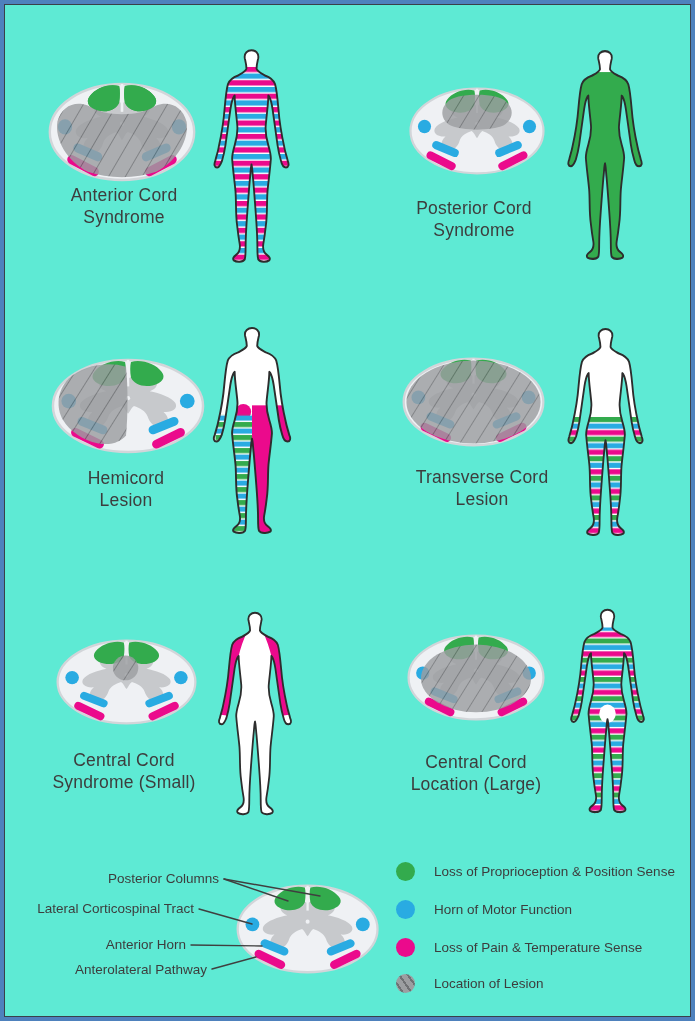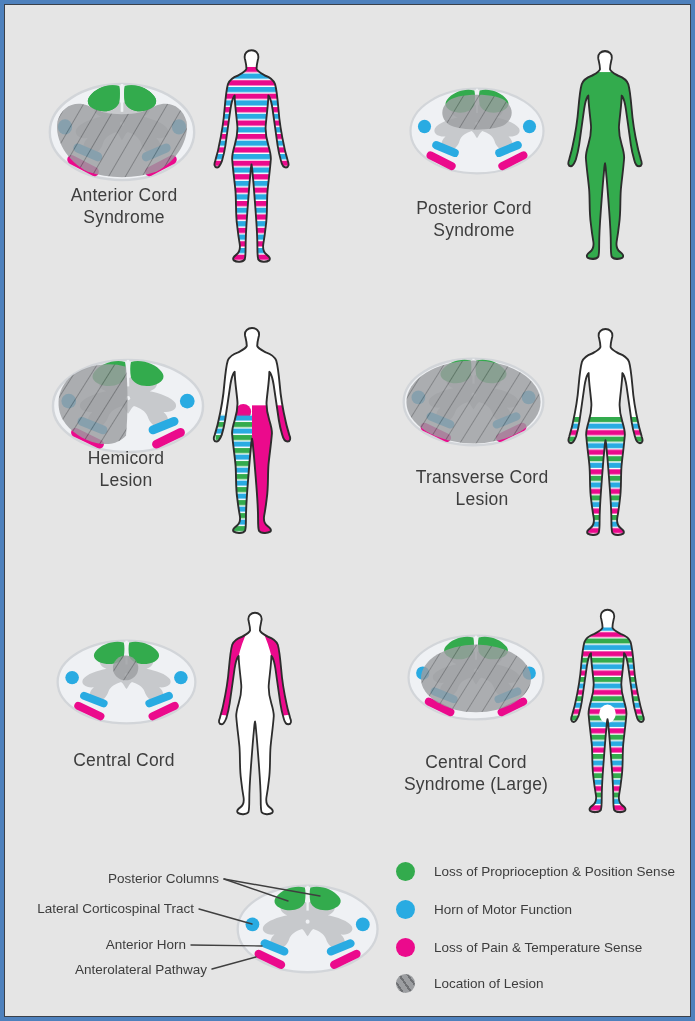--- a/index.html
+++ b/index.html
@@ -1,18 +1,18 @@
 <!DOCTYPE html>
 <html><head>
 <meta charset="utf-8">
 <style>
   html,body{margin:0;padding:0;background:#fff;}
   .page{position:relative;width:695px;height:1021px;box-sizing:border-box;
         border:4px solid #4e81bd;box-shadow:inset 0 0 0 1px #3a4049;
-        background:#e5e5e5;overflow:hidden;font-family:"Liberation Sans",sans-serif;}
+        background:#5eead4;overflow:hidden;font-family:"Liberation Sans",sans-serif;}
   .defs{position:absolute;width:0;height:0;overflow:hidden;}
   .abs{position:absolute;}
   .panel-title{position:absolute;text-align:center;color:#3d3d3d;
                font-size:17.5px;line-height:22px;letter-spacing:.2px;}
   .panel-title span{display:block;}
   .ann-text{font-size:13.5px;fill:#3d3d3d;}
   .ann-line{stroke:#3f3f3f;stroke-width:1.4;fill:none;stroke-linecap:round;}
   .legend{position:absolute;left:392px;top:848px;width:290px;text-align:center;}
   .legend-row{display:flex;align-items:center;height:38px;}
   .legend-row.last{height:35px;}
@@ -138,21 +138,21 @@
   <g clip-path="url(#bodyClip)">
     <rect x="0" y="33" width="120" height="207" fill="#33ab4d"></rect>
   </g>
   <use href="#bodyPath" class="outline"></use>
 </svg>
 
 <svg class="abs" style="left:45px;top:353px" width="158" height="98" viewBox="0 0 160 100" preserveAspectRatio="none">
   <use href="#xsecBase"></use>
   <path class="lesion" d="M78,10 C58,4 34,9 20,22 C8,34 7,52 14,64 C21,76 35,85 49,88 C63,91 73,86 78,80 C80,58 80,30 78,10 Z"></path>
 </svg>
-<div class="panel-title" style="left:22px;top:443px;width:200px">
+<div class="panel-title" style="left:22px;top:463px;width:200px">
   <span>Hemicord</span>
   <span>Lesion</span>
 </div>
 <svg class="abs" style="left:196px;top:314px" width="104" height="223" viewBox="0 0 120 240" preserveAspectRatio="none">
   <use href="#bodyPath" fill="#ffffff"></use>
   <g clip-path="url(#bodyClip)">
     <rect x="60" y="94" width="60" height="146" fill="#eb0a8c"></rect>
     <ellipse cx="50" cy="101" rx="9" ry="8.5" fill="#eb0a8c"></ellipse>
     <rect x="18" y="104" width="42" height="136" fill="url(#stripeGB)"></rect>
   </g>
@@ -174,37 +174,38 @@
   </g>
   <use href="#bodyPath" class="outline"></use>
 </svg>
 
 <svg class="abs" style="left:50px;top:634px" width="145" height="88" viewBox="0 0 160 100" preserveAspectRatio="none">
   <use href="#xsecBase"></use>
   <circle class="lesion" cx="79" cy="34" r="14"></circle>
 </svg>
 <div class="panel-title" style="left:20px;top:745px;width:200px">
   <span>Central Cord</span>
+  <span>Syndrome (Small)</span>
 </div>
 <svg class="abs" style="left:202px;top:599px" width="98" height="219" viewBox="0 0 120 240" preserveAspectRatio="none">
   <use href="#bodyPath" fill="#ffffff"></use>
   <g clip-path="url(#bodyClip)">
     <path fill="#eb0a8c" d="M70,32 C78,35 90,39 96,44 L105,122 L88,124 C85,105 83,80 80,58 C78,50 74,40 70,32 Z"></path>
     <path fill="#eb0a8c" d="M50,32 C42,35 30,39 24,44 L15,122 L32,124 C35,105 37,80 40,58 C42,50 46,40 50,32 Z"></path>
   </g>
   <use href="#bodyPath" class="outline"></use>
 </svg>
 
 <svg class="abs" style="left:401px;top:629px" width="142" height="89" viewBox="0 0 160 100" preserveAspectRatio="none">
   <use href="#xsecBase"></use>
   <ellipse class="lesion" cx="80" cy="51" rx="62" ry="38"></ellipse>
 </svg>
 <div class="panel-title" style="left:372px;top:747px;width:200px">
   <span>Central Cord</span>
-  <span>Syndrome (Large)</span>
+  <span>Location (Large)</span>
 </div>
 <svg class="abs" style="left:554px;top:596px" width="99" height="220" viewBox="0 0 120 240" preserveAspectRatio="none">
   <use href="#bodyPath" fill="#ffffff"></use>
   <g clip-path="url(#bodyClip)">
     <rect x="0" y="30" width="120" height="210" fill="url(#stripeGBP)"></rect>
     <circle cx="60" cy="124" r="10" fill="#ffffff"></circle>
   </g>
   <use href="#bodyPath" class="outline"></use>
 </svg>
 

